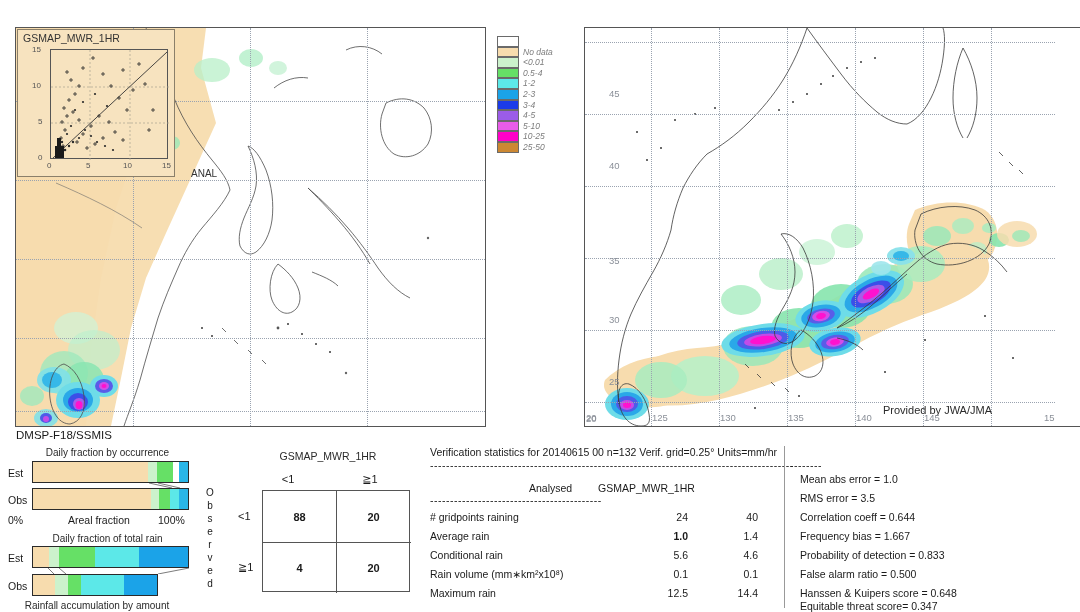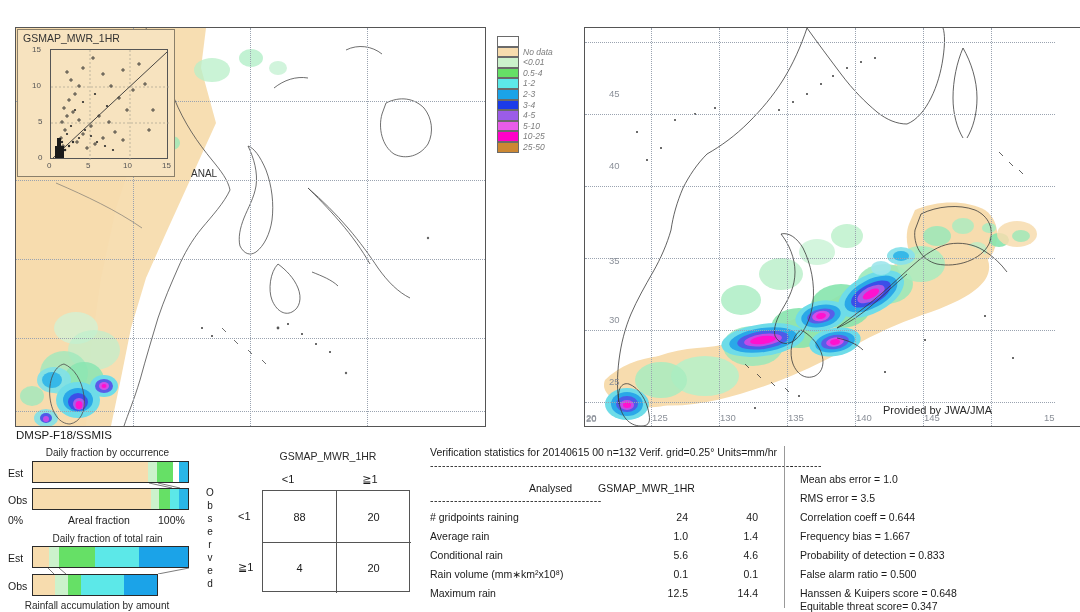--- a/index.html
+++ b/index.html
@@ -33,21 +33,21 @@
 
   
   .bl-title{font-size:10px;color:#2a2a2a;text-align:center;white-space:nowrap;}
   .bl-lab{font-size:10.5px;color:#1a1a1a;white-space:nowrap;}
   .barbox{position:absolute;border:1px solid #2a2a2a;box-sizing:border-box;display:flex;overflow:hidden;}
   .seg{height:100%;}
   .axlab{font-size:10.5px;color:#1a1a1a;white-space:nowrap;}
 
   
   .ct-title{font-size:10.5px;color:#2a2a2a;white-space:nowrap;text-align:center;}
-  .ct-tbl{position:absolute;border:1px solid #555;box-sizing:border-box;}
+  .ct-tbl{position:absolute;border:1px solid #555;box-sizing:border-box;font-weight:bold;}
   .ct-cell{position:absolute;display:flex;align-items:center;justify-content:center;
            font-size:11px;color:#1a1a1a;box-sizing:border-box;}
   .ct-vline{position:absolute;width:0;border-left:1px solid #555;}
   .ct-hline{position:absolute;height:0;border-top:1px solid #555;}
   .ct-hdr{position:absolute;font-size:11px;color:#1a1a1a;text-align:center;white-space:nowrap;}
   .ct-rowlab{position:absolute;font-size:11px;color:#1a1a1a;white-space:nowrap;}
   .obs-stack{position:absolute;font-size:10px;color:#1a1a1a;line-height:13px;text-align:center;}
 
   
   .st{position:absolute;font-size:10.5px;color:#1a1a1a;white-space:nowrap;}
@@ -552,21 +552,21 @@
 
   <div class="st" style="left:529px;top:482px;">Analysed</div>
   <div class="st" style="left:598px;top:482px;">GSMAP_MWR_1HR</div>
   <div class="st-dash" style="left:430px;top:494px;">-------------------------------------------</div>
 
   <div class="st" style="left:430px;top:511px;"># gridpoints raining</div>
   <div class="num" style="left:650px;top:511px;width:38px;">24</div>
   <div class="num" style="left:720px;top:511px;width:38px;">40</div>
 
   <div class="st" style="left:430px;top:530px;">Average rain</div>
-  <div class="num" style="left:650px;top:530px;width:38px;">1.0</div>
+  <div class="num" style="left:650px;top:530px;width:38px;font-weight:bold;">1.0</div>
   <div class="num" style="left:720px;top:530px;width:38px;">1.4</div>
 
   <div class="st" style="left:430px;top:549px;">Conditional rain</div>
   <div class="num" style="left:650px;top:549px;width:38px;">5.6</div>
   <div class="num" style="left:720px;top:549px;width:38px;">4.6</div>
 
   <div class="st" style="left:430px;top:568px;">Rain volume (mm∗km²x10⁸)</div>
   <div class="num" style="left:650px;top:568px;width:38px;">0.1</div>
   <div class="num" style="left:720px;top:568px;width:38px;">0.1</div>
 

